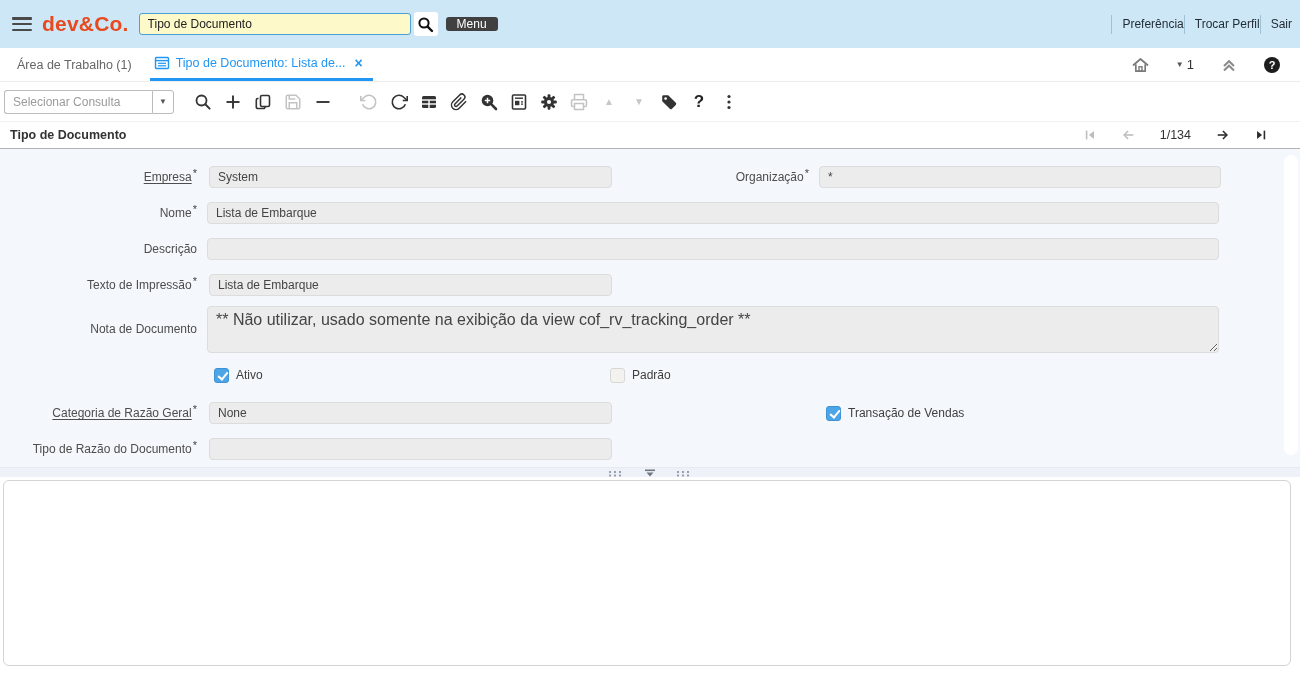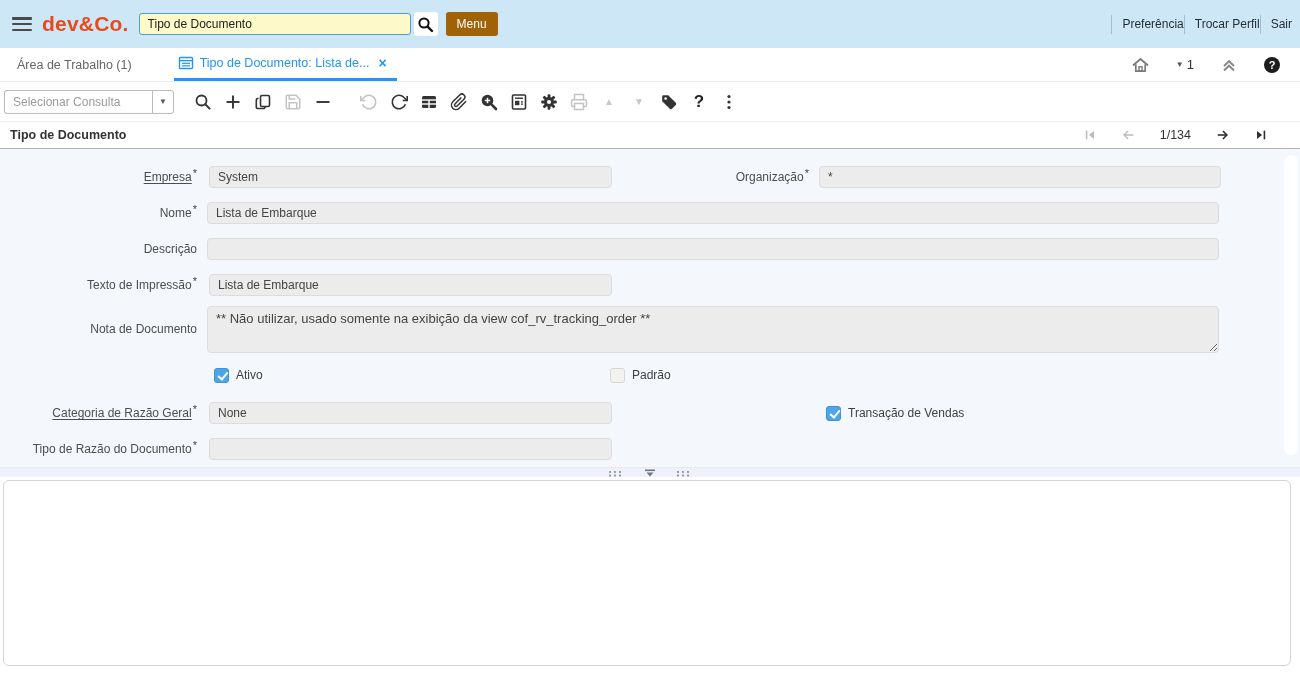--- a/index.html
+++ b/index.html
@@ -6,29 +6,29 @@
   body { font-family:"Liberation Sans", sans-serif; background:#fff; }
   .app { width:1300px; height:674px; overflow:hidden; position:relative; background:#fff; }
 
   
   .header { height:48px; background:#cde7f6; display:flex; align-items:center; padding:0 8px 0 12px; }
   .hamburger { width:20px; height:14px; display:flex; flex-direction:column; justify-content:space-between; cursor:pointer; }
   .hamburger span { display:block; height:2.5px; background:#4a4a4a; border-radius:1px; }
   .logo { margin-left:10px; font-size:21px; font-weight:bold; color:#e8491d; letter-spacing:0.2px; }
   .search-box { margin-left:10px; width:272px; height:22px; background:#fdf9c8; border:1px solid #4c9ed9; border-radius:3px; padding:0 8px; font-size:12px; color:#222; font-family:"Liberation Sans",sans-serif; outline:none; }
   .search-btn { margin-left:3px; width:24px; height:24px; background:#fff; border:none; border-radius:3px; display:flex; align-items:center; justify-content:center; cursor:pointer; }
-  .menu-btn { margin-left:8px; height:24px; background:#a16207; color:#fff; border:none; border-radius:3px; font-size:12px; padding:0 11px; cursor:pointer; font-family:"Liberation Sans",sans-serif; }
+  .menu-btn { margin-left:8px; height:14px; background:#404040; color:#fff; border:none; border-radius:3px; font-size:12px; padding:0 11px; cursor:pointer; font-family:"Liberation Sans",sans-serif; }
   .header-right { margin-left:auto; text-align:right; font-size:12px; color:#1f2a33; line-height:19px; }
   .header-links { display:flex; justify-content:flex-end; align-items:center; }
   .hlink { color:#1f2a33; cursor:pointer; border-left:1px solid #9fbfd4; padding-left:10px; }
 
   
   .tabbar { height:34px; background:#fff; display:flex; align-items:stretch; padding-left:13px; border-bottom:1px solid #ececec; }
   .tab { display:flex; align-items:center; font-size:12.5px; cursor:pointer; padding:0 4px; }
-  .tab.plain { color:#666; margin-right:38px; }
+  .tab.plain { color:#666; margin-right:14px; }
   .tab.active { color:#2196f3; border-bottom:3px solid #2196f3; padding:0 10px 0 4px; }
   .tab.active .tab-icon { margin-right:6px; display:flex; }
   .tab-close { margin-left:9px; color:#2196f3; font-size:14px; font-weight:bold; line-height:1; cursor:pointer; }
   .tabbar-right { margin-left:auto; display:flex; align-items:center; gap:26px; padding-right:20px; }
   .tb-ico { display:flex; align-items:center; cursor:pointer; }
   .desktop-count { display:flex; align-items:center; gap:3px; font-size:13px; color:#333; cursor:pointer; }
   .caret { font-size:8px; color:#555; }
   .help-circle { width:16px; height:16px; border-radius:50%; background:#1d1d1d; color:#fff; font-size:11px; font-weight:bold; display:flex; align-items:center; justify-content:center; }
 
   
@@ -57,21 +57,21 @@
   .frow { display:flex; align-items:center; height:36px; }
   .frow.ta { height:52px; }
   .frow.cbrow { height:40px; }
   .flabel { width:197px; text-align:right; font-size:12px; color:#4d4d4d; flex:none; white-space:nowrap; }
   .flabel .lt.u { text-decoration:underline; text-underline-offset:2px; }
   .req { font-size:11px; position:relative; top:-4px; margin-left:1px; color:#444; }
   .finput { margin-left:10px; height:22px; border:1px solid #dcdcdc; background:#ececec; border-radius:4px; padding:0 8px; font-size:12px; color:#444; font-family:"Liberation Sans",sans-serif; outline:none; }
   .finput.half { width:403px;margin-left:12px; }
   .finput.half2 { width:402px; }
   .finput.full { width:1012px; }
-  .ftextarea { margin-left:10px; width:1012px; height:47px; border:1px solid #dcdcdc; background:#ececec; border-radius:4px; padding:4px 8px; font-size:13px; color:#444; font-family:"Liberation Sans",sans-serif; outline:none; resize:vertical; }
+  .ftextarea { margin-left:10px; width:1012px; height:47px; border:1px solid #dcdcdc; background:#ececec; border-radius:4px; padding:4px 8px; font-size:16px; color:#444; font-family:"Liberation Sans",sans-serif; outline:none; resize:vertical; }
   .rlabel { width:197px; text-align:right; font-size:12px; color:#4d4d4d; flex:none; white-space:nowrap; }
   .cbcell { margin-left:17px; display:flex; align-items:center; gap:7px; width:396px; }
   .cbcell2 { margin-left:214px; display:flex; align-items:center; gap:7px; }
   .cb { width:15px; height:15px; border-radius:3px; background:#f3f2ef; border:1px solid #d7d7d5; position:relative; flex:none; cursor:pointer; }
   .cb.checked { background:#4ba5e6; border-color:#3d93d4; }
   .cb.checked::after { content:""; position:absolute; left:4.5px; top:1.5px; width:4px; height:8px; border:solid #fff; border-width:0 2px 2px 0; transform:rotate(40deg); }
   .cblabel { font-size:12px; color:#3f3f3f; }
 
   
   .splitter { height:10px; background:#eef2f8; position:relative; border-top:1px solid #e6ebf2; }

